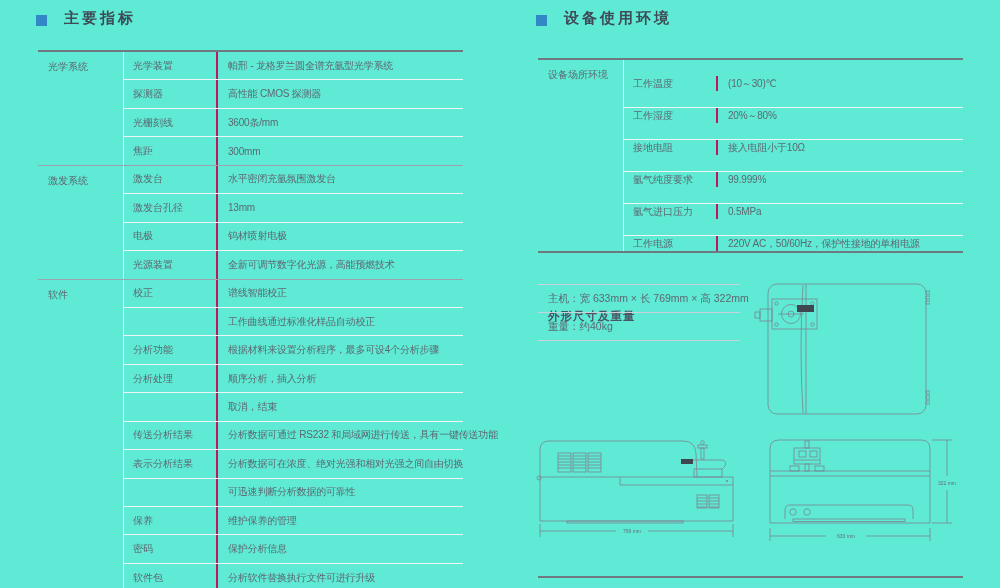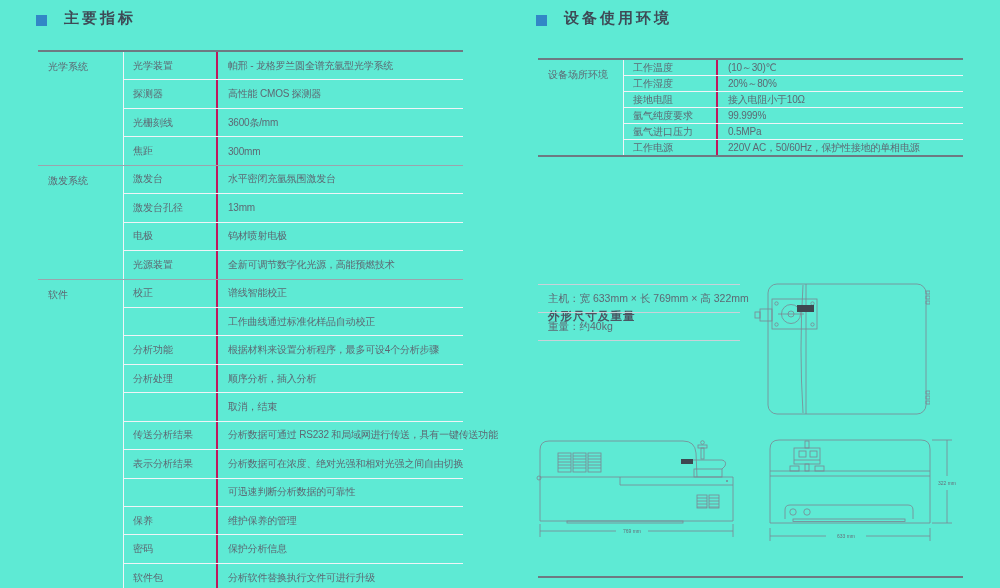--- a/index.html
+++ b/index.html
@@ -10,21 +10,21 @@
   
   .tbl{position:absolute;width:425px;border-top:2px solid #6e7982;border-bottom:2px solid #6e7982;box-sizing:border-box;}
   .grp{display:flex;border-top:1px solid #9ba4ac;}
   .grp:first-child{border-top:none;}
   .g-label{width:86px;flex:none;border-right:1px solid #f0f4f7;padding:8px 0 0 10px;box-sizing:border-box;
            font-size:10px;color:#5d6873;}
   .rows{flex:1;min-width:0;}
   .row{display:flex;align-items:stretch;border-top:1px solid #f0f4f7;}
   .grp .rows .row:first-child{border-top:none;}
   .tbl-left .row{height:27.45px;}
-  .tbl-right .row{height:15px;}
+  .tbl-right .row{height:15px;margin-top:16px;}
   .c2{width:94px;flex:none;display:flex;align-items:center;border-right:2px solid #be185d;
       padding-left:9px;box-sizing:border-box;font-size:10px;}
   .c3{flex:1;display:flex;align-items:center;padding-left:10px;font-size:10px;letter-spacing:-0.2px;
       white-space:nowrap;}
   
   .dim-title{position:absolute;left:548px;top:261px;font-size:11.5px;font-weight:bold;color:#4a5663;letter-spacing:1px;margin-top:48px;}
   .dim-sep{position:absolute;left:538px;width:202px;height:1px;background:#c9d2d9;}
   .dim-line{position:absolute;left:548px;height:27px;line-height:27px;font-size:10.5px;color:#5d6873;}
   .bottom-rule{position:absolute;left:538px;top:576px;width:425px;height:2px;background:#6e7982;}
   svg{position:absolute;}

